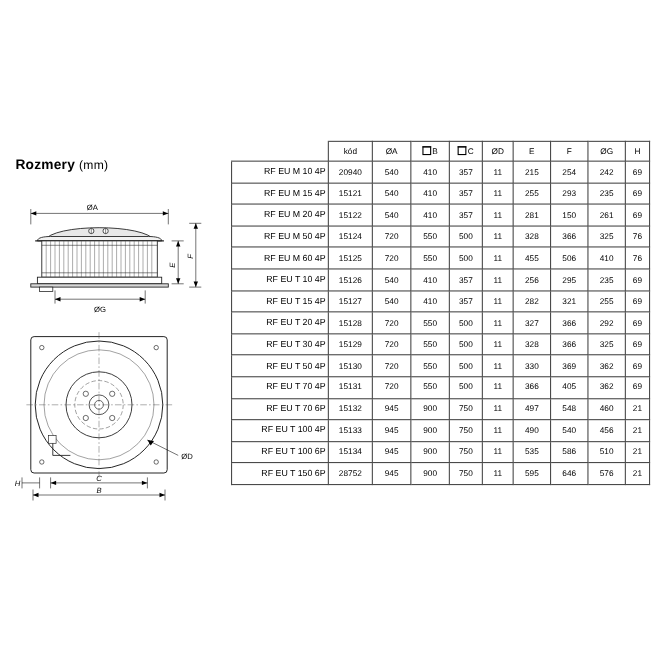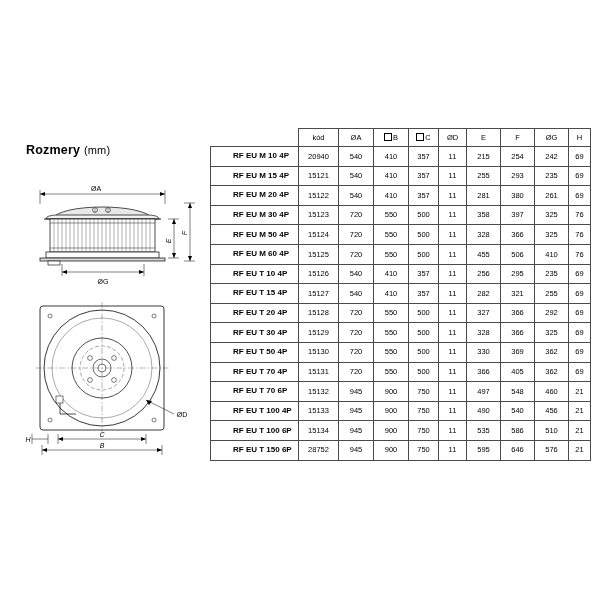--- a/index.html
+++ b/index.html
@@ -12,21 +12,21 @@
     background: #ffffff;
     font-family: "Liberation Sans", sans-serif;
     color: #000000;
     overflow: hidden;
     position: relative;
   }
 
   
   #drawing-panel {
     position: absolute;
-    left: 12px;
+    left: 0;
     top: 0;
     width: 210px;
     height: 578px;
   }
 
   #dim-title {
     position: absolute;
     left: 14px;
     top: 143px;
     font-size: 12.5px;
@@ -80,23 +80,23 @@
     font-size: 7.5px;
     height: 17px;
   }
   table.spec thead th.blank {
     border-top: none;
     border-left: none;
     border-right: 1px solid #4a4a4a;
     border-bottom: 1px solid #4a4a4a;
   }
   table.spec td.model {
-    text-align: left;
+    text-align: right;
     padding-left: 22px;
-    font-weight: bold;
+    font-weight: normal;
     font-size: 8px;
   }
   col.c-model { width: 88px; }
   col.c-kod   { width: 40px; }
   col.c-a     { width: 35px; }
   col.c-b     { width: 35px; }
   col.c-c     { width: 30px; }
   col.c-d     { width: 28px; }
   col.c-e     { width: 34px; }
   col.c-f     { width: 34px; }
@@ -338,35 +338,23 @@
           <td>69</td>
         </tr>
         <tr>
           <td class="model">RF EU M 20 4P</td>
           <td>15122</td>
           <td>540</td>
           <td>410</td>
           <td>357</td>
           <td>11</td>
           <td>281</td>
-          <td>380</td>
+          <td>150</td>
           <td>261</td>
           <td>69</td>
-        </tr>
-        <tr>
-          <td class="model">RF EU M 30 4P</td>
-          <td>15123</td>
-          <td>720</td>
-          <td>550</td>
-          <td>500</td>
-          <td>11</td>
-          <td>358</td>
-          <td>397</td>
-          <td>325</td>
-          <td>76</td>
         </tr>
         <tr>
           <td class="model">RF EU M 50 4P</td>
           <td>15124</td>
           <td>720</td>
           <td>550</td>
           <td>500</td>
           <td>11</td>
           <td>328</td>
           <td>366</td>

